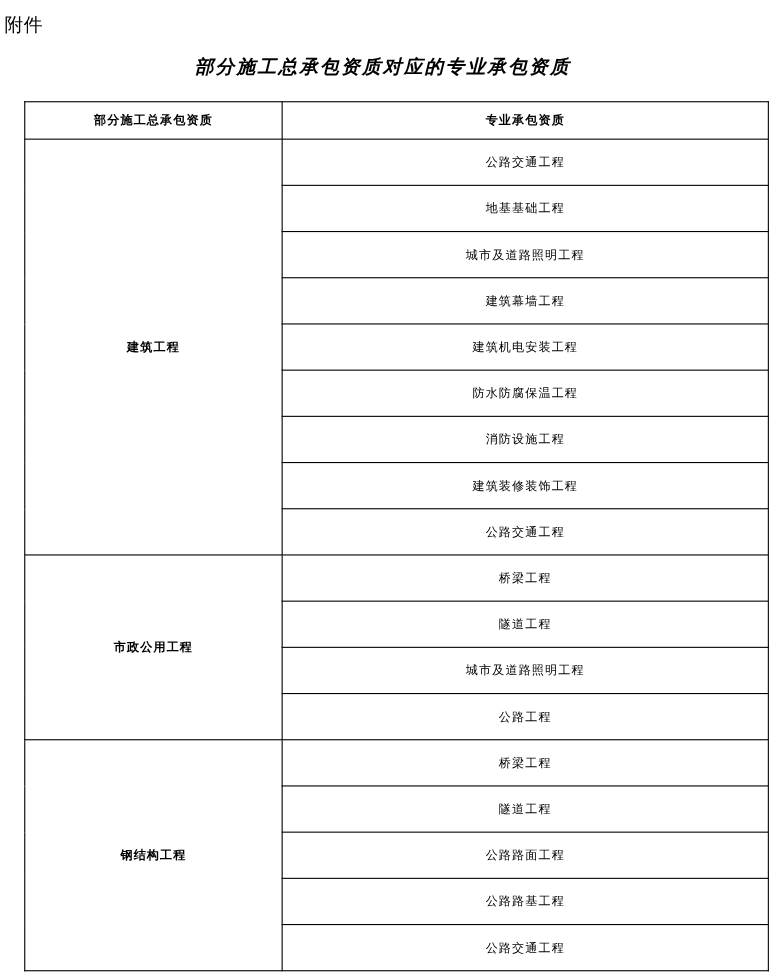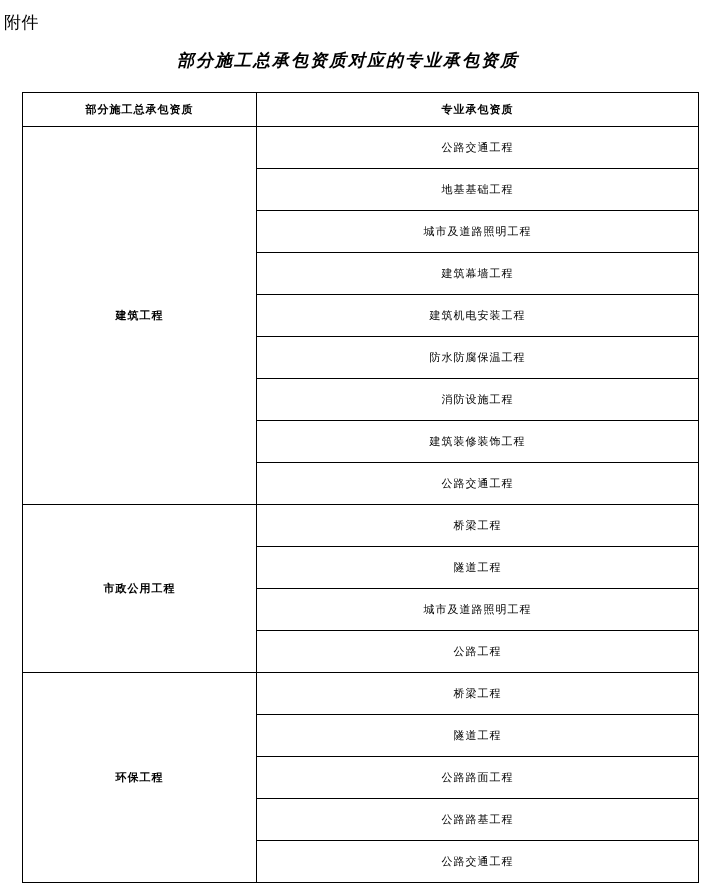--- a/index.html
+++ b/index.html
@@ -125,21 +125,21 @@
         <td>隧道工程</td>
       </tr>
       <tr>
         <td>城市及道路照明工程</td>
       </tr>
       <tr>
         <td>公路工程</td>
       </tr>
 
       <tr>
-        <td class="cat-cell" rowspan="5">环保工程</td>
+        <td class="cat-cell" rowspan="5">钢结构工程</td>
         <td>桥梁工程</td>
       </tr>
       <tr>
         <td>隧道工程</td>
       </tr>
       <tr>
         <td>公路路面工程</td>
       </tr>
       <tr>
         <td>公路路基工程</td>

